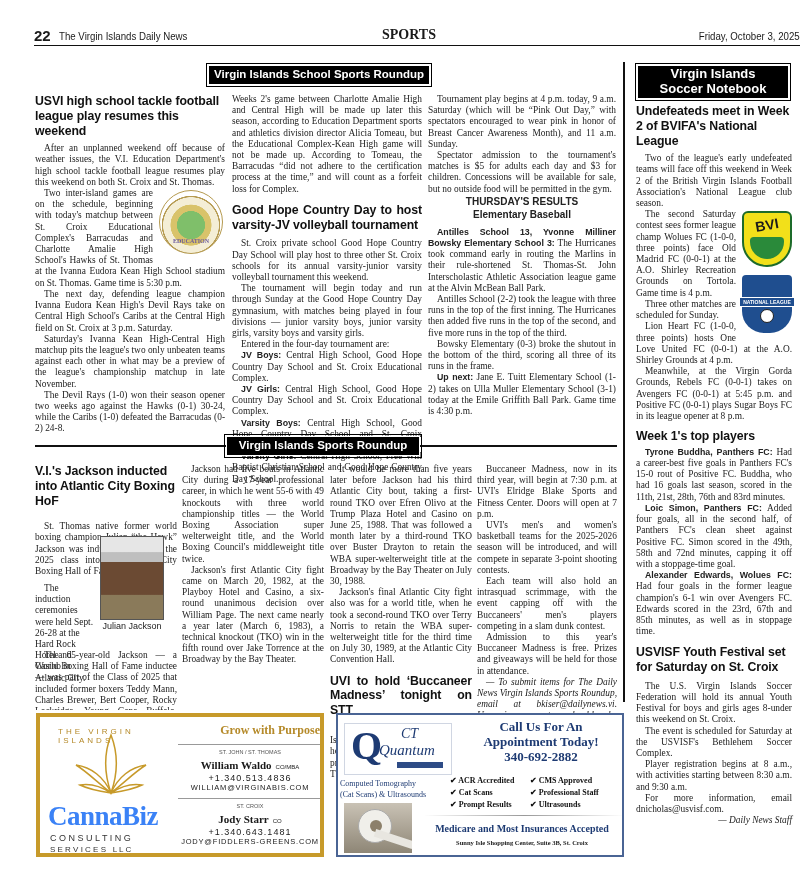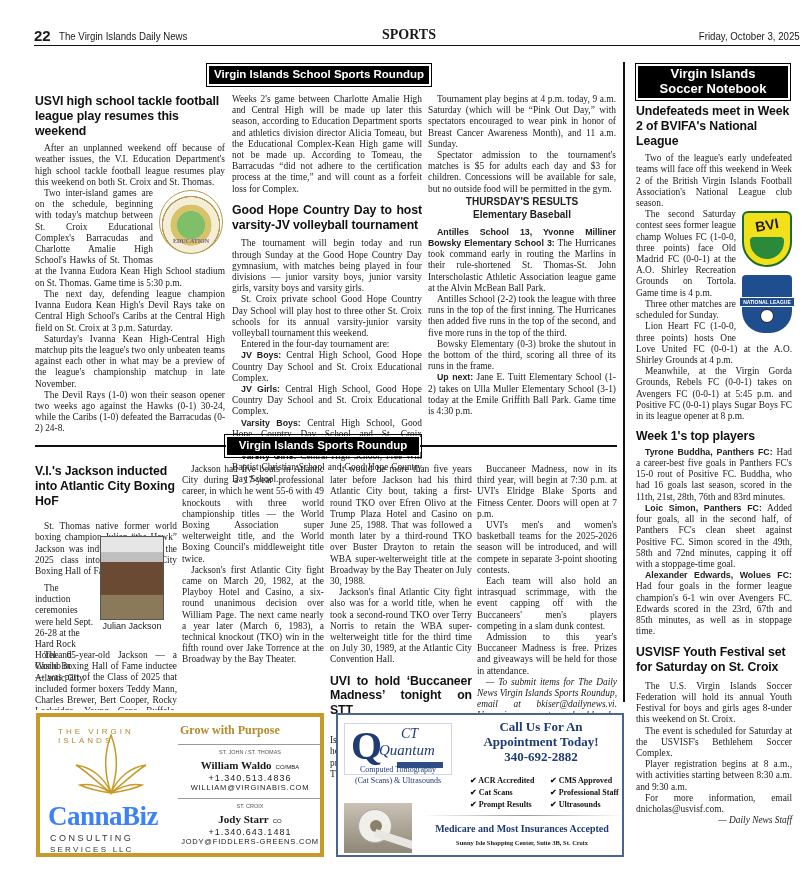--- a/index.html
+++ b/index.html
@@ -58,22 +58,22 @@
     <p>Two inter-island games are on the schedule, beginning with today's matchup between St. Croix Educational Complex's Barracudas and Charlotte Amalie High School's Hawks of St. Thomas at the Ivanna Eudora Kean High School stadium on St. Thomas. Game time is 5:30 p.m.</p>
     <p>The next day, defending league champion Ivanna Eudora Kean High's Devil Rays take on Central High School's Caribs at the Central High field on St. Croix at 3 p.m. Saturday.</p>
     <p>Saturday's Ivanna Kean High-Central High matchup pits the league's two only unbeaten teams against each other in what may be a preview of the league's championship matchup in late November.</p>
     <p>The Devil Rays (1-0) won their season opener two weeks ago against the Hawks (0-1) 30-24, while the Caribs (1-0) defeated the Barracudas (0-2) 24-8.</p>
   </div>
 </div>
 
 <div class="abs col" style="left:232px;top:94px;width:190px">
   <p class="noind">Weeks 2's game between Charlotte Amalie High and Central High will be made up later this season, according to Education Department sports and athletics division director Alicia Tomeau, but the Educational Complex-Kean High game will not be made up. According to Tomeau, the Barracudas “did not adhere to the certification process at the time,” and will count as a forfeit loss for Complex.</p>
   <div class="hl" style="margin:8px 0 6px">Good Hope Country Day to host varsity-JV volleyball tournament</div>
+  <p>St. Croix private school Good Hope Country Day School will play host to three other St. Croix schools for its annual varsity-junior varsity volleyball tournament this weekend.</p>
   <p>The tournament will begin today and run through Sunday at the Good Hope Country Day gymnasium, with matches being played in four divisions — junior varsity boys, junior varsity girls, varsity boys and varsity girls.</p>
-  <p>St. Croix private school Good Hope Country Day School will play host to three other St. Croix schools for its annual varsity-junior varsity volleyball tournament this weekend.</p>
   <p>Entered in the four-day tournament are:</p>
   <p><span class="b">JV Boys:</span> <span>Central High School, Good Hope Country Day School and St. Croix Educational Complex.</span></p>
   <p><span class="b">JV Girls:</span> <span>Central High School, Good Hope Country Day School and St. Croix Educational Complex.</span></p>
   <p><span class="b">Varsity Boys:</span> <span>Central High School, Good Hope Country Day School and St. Croix Educational Complex.</span></p>
   <p><span class="b">Varsity Girls:</span> <span>Central High School, Free Will Baptist Christian School and Good Hope Country Day School.</span></p>
 </div>
 
 <div class="abs col" style="left:428px;top:94px;width:188px">
   <p>Tournament play begins at 4 p.m. today, 9 a.m. Saturday (which will be “Pink Out Day,” with spectators encouraged to wear pink in honor of Breast Cancer Awareness Month), and 11 a.m. Sunday.</p>
   <p>Spectator admission to the tournament's matches is $5 for adults each day and $3 for children. Concessions will be available for sale, but no outside food will be permitted in the gym.</p>
@@ -177,21 +177,21 @@
         <path d="M65 70 C50 58 40 48 30 42 C45 44 58 54 65 70Z"></path>
         <path d="M65 70 C80 58 90 48 100 42 C85 44 72 54 65 70Z"></path>
         <path d="M65 70 C52 68 42 66 34 62 C46 60 56 64 65 70Z"></path>
         <path d="M65 70 C78 68 88 66 96 62 C84 60 74 64 65 70Z"></path>
       </g>
     </svg>
   </div>
   <div class="abs" style="left:8px;top:84px;font:bold 27px 'Liberation Serif',serif;color:#3b82f6;letter-spacing:-.5px">CannaBiz</div>
   <div class="abs" style="left:10px;top:116px;font:9px 'Liberation Sans',sans-serif;color:#333;white-space:pre">C O N S U L T I N G</div>
   <div class="abs" style="left:10px;top:128px;font:8px 'Liberation Sans',sans-serif;color:#333;white-space:pre">S E R V I C E S   L L C</div>
-  <div class="abs gold" style="left:140px;top:6px;width:140px;text-align:left;font:bold 12px 'Liberation Serif',serif">Grow with Purpose</div>
+  <div class="abs gold" style="left:140px;top:6px;width:140px;text-align:right;font:bold 12px 'Liberation Serif',serif">Grow with Purpose</div>
   <div class="abs" style="left:138px;top:27px;width:142px;height:1px;background:#999"></div>
   <div class="abs" style="left:138px;top:32px;width:144px;text-align:center;line-height:1.15">
     <div style="font:5.5px 'Liberation Sans',sans-serif;color:#555">ST. JOHN / ST. THOMAS</div>
     <div><span style="font:bold 11px 'Liberation Serif',serif">William Waldo</span> <span style="font:6px 'Liberation Sans',sans-serif">CO/MBA</span></div>
     <div style="font:9px 'Liberation Sans',sans-serif;letter-spacing:1px">+1.340.513.4836</div>
     <div style="font:7.5px 'Liberation Sans',sans-serif;letter-spacing:.8px">WILLIAM@VIRGINABIS.COM</div>
   </div>
   <div class="abs" style="left:138px;top:81px;width:142px;height:1px;background:#999"></div>
   <div class="abs" style="left:138px;top:86px;width:144px;text-align:center;line-height:1.15">
     <div style="font:5.5px 'Liberation Sans',sans-serif;color:#555">ST. CROIX</div>
@@ -201,35 +201,35 @@
   </div>
 </div>
 
 <div class="abs ad2" style="left:336px;top:713px;width:288px;height:144px">
   <div class="abs" style="left:6px;top:8px;width:108px;height:52px;border:1px solid #d0d6e2">
     <div class="abs navy" style="left:6px;top:2px;font:bold 40px 'Liberation Serif',serif;line-height:40px">Q</div>
     <div class="abs navy" style="left:56px;top:2px;font:italic 14px 'Liberation Serif',serif">CT</div>
     <div class="abs navy" style="left:34px;top:18px;font:italic 15px 'Liberation Serif',serif">Quantum</div>
     <div class="abs" style="left:52px;top:38px;width:46px;height:6px;background:#2e4c86"></div>
   </div>
-  <div class="abs navy" style="left:2px;top:49px;width:116px;text-align:center;font:8px 'Liberation Serif',serif;line-height:11px">
+  <div class="abs navy" style="left:2px;top:63px;width:116px;font:8px 'Liberation Serif',serif;line-height:11px">
     <div>Computed Tomography</div>
     <div>(Cat Scans) &amp; Ultrasounds</div>
   </div>
   <div class="abs" style="left:6px;top:88px;width:68px;height:50px;background:linear-gradient(180deg,#c9c2b5,#8e8676);overflow:hidden">
     <div style="position:absolute;left:14px;top:6px;width:34px;height:34px;border-radius:50%;background:#f0efea;border:1px solid #aaa"></div>
     <div style="position:absolute;left:26px;top:17px;width:12px;height:12px;border-radius:50%;background:#8c806a"></div>
     <div style="position:absolute;left:30px;top:32px;width:40px;height:8px;background:#e8e6e0;transform:rotate(18deg)"></div>
   </div>
   <div class="abs navy" style="left:120px;top:4px;width:166px;text-align:center;font:bold 13px 'Liberation Serif',serif;line-height:15px">
     <div>Call Us For An</div>
     <div>Appointment Today!</div>
     <div>340-692-2882</div>
   </div>
-  <div class="abs" style="left:132px;top:60px;width:166px;display:grid;grid-template-columns:80px 86px;font:bold 8px 'Liberation Serif',serif;line-height:12px;color:#111">
+  <div class="abs" style="left:112px;top:60px;width:166px;display:grid;grid-template-columns:80px 86px;font:bold 8px 'Liberation Serif',serif;line-height:12px;color:#111">
     <div><span>✔ </span><span>ACR Accredited</span></div>
     <div><span>✔ </span><span>CMS Approved</span></div>
     <div><span>✔ </span><span>Cat Scans</span></div>
     <div><span>✔ </span><span>Professional Staff</span></div>
     <div><span>✔ </span><span>Prompt Results</span></div>
     <div><span>✔ </span><span>Ultrasounds</span></div>
   </div>
   <div class="abs" style="left:86px;top:100px;width:200px;height:1px;background:linear-gradient(90deg,transparent,#999,transparent)"></div>
   <div class="abs navy" style="left:80px;top:108px;width:208px;text-align:center;font:bold 10px 'Liberation Serif',serif">Medicare and Most Insurances Accepted</div>
   <div class="abs" style="left:80px;top:124px;width:208px;text-align:center;font:bold 6.5px 'Liberation Serif',serif;color:#222">Sunny Isle Shopping Center, Suite 3B, St. Croix</div>

